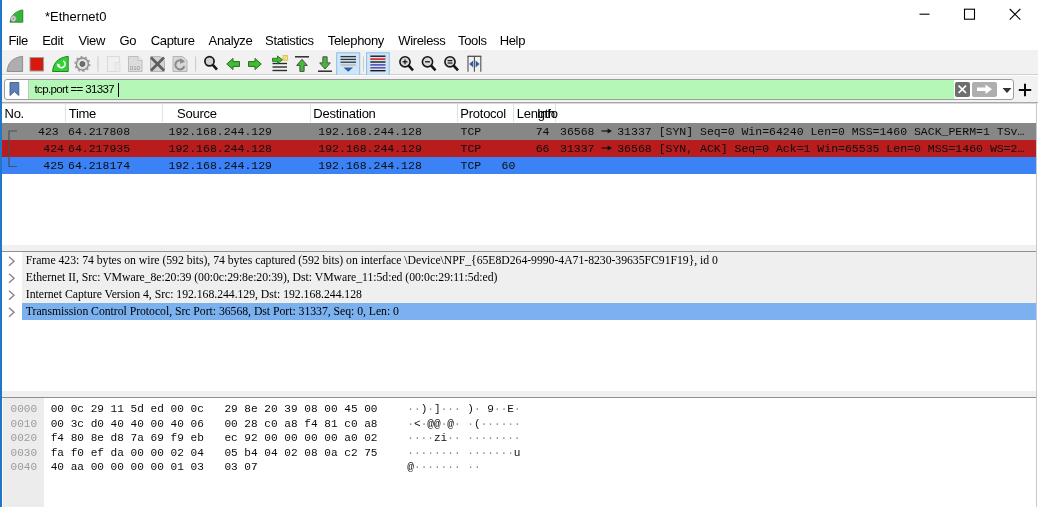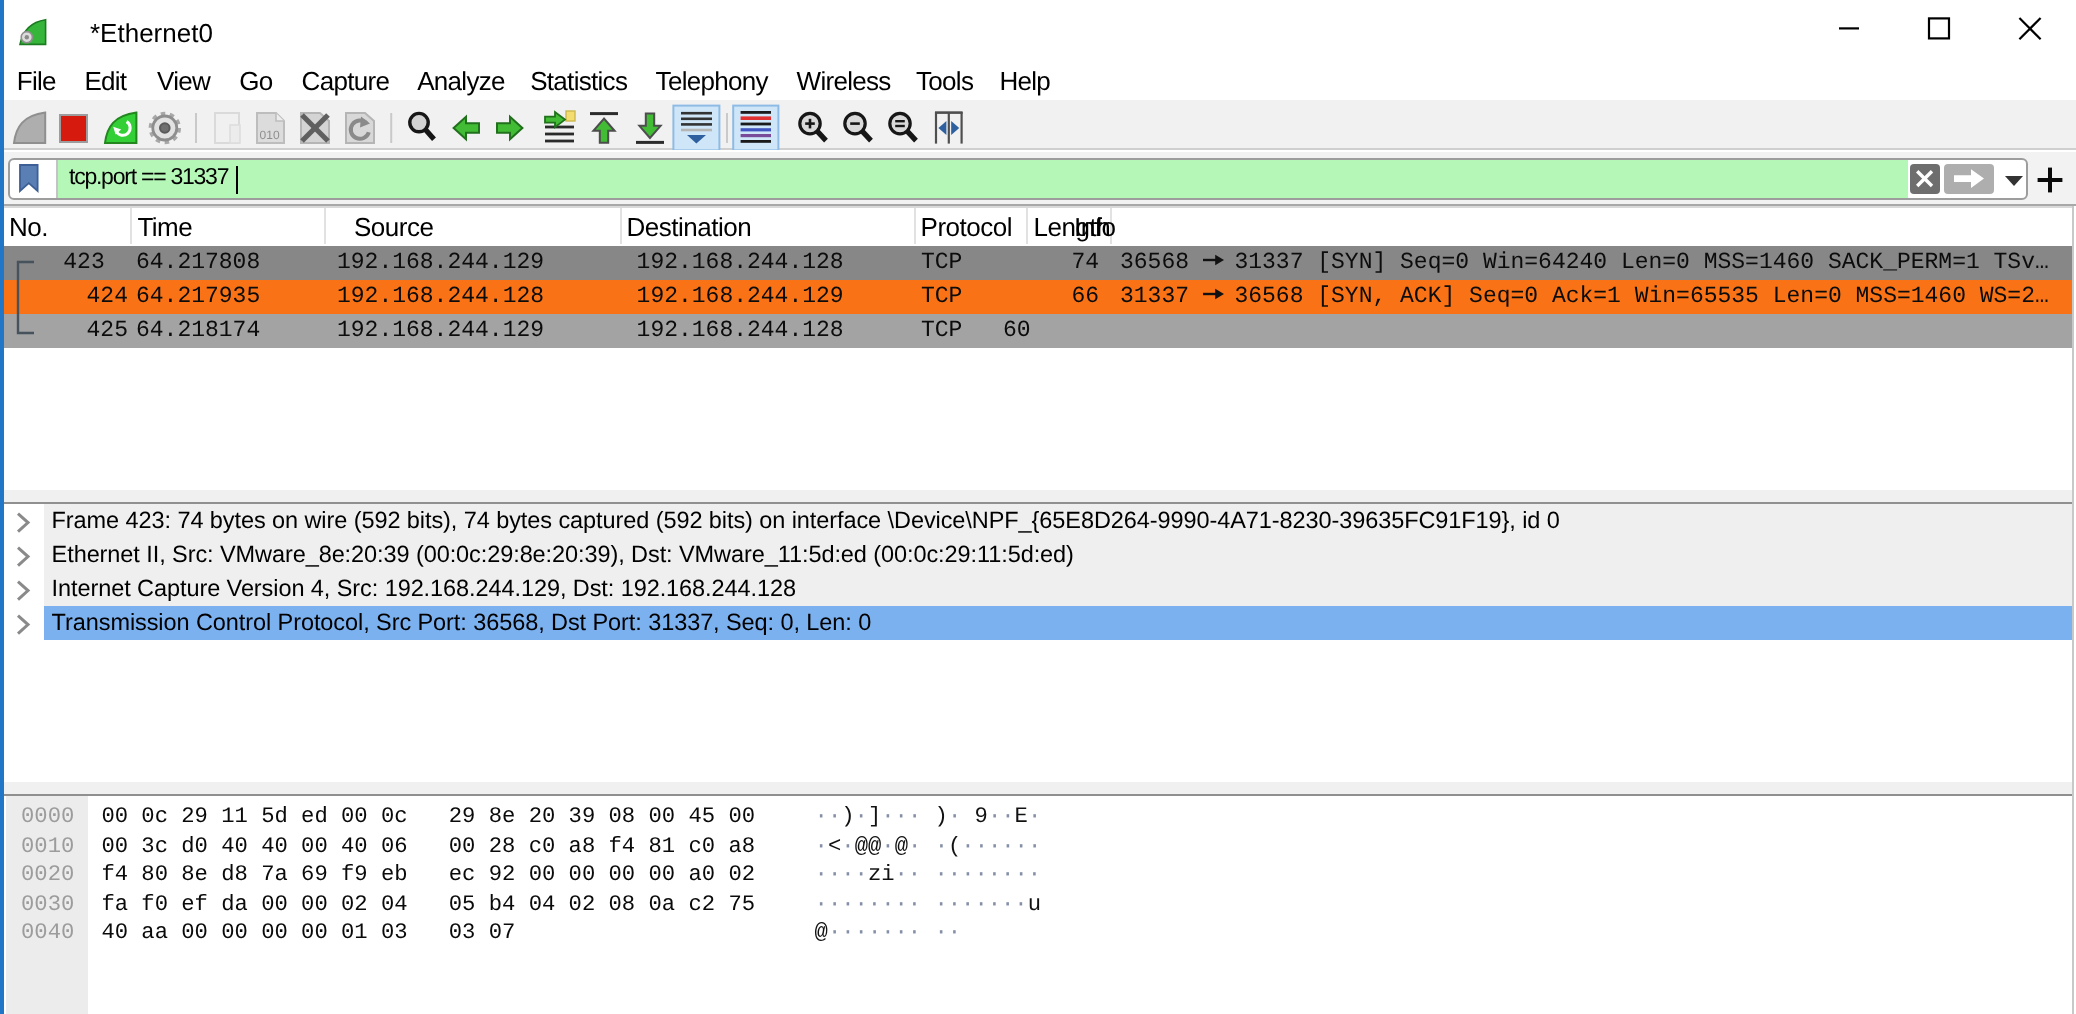--- a/index.html
+++ b/index.html
@@ -18,21 +18,21 @@
   #filtergreen { left:28px; top:79.5px; width:926px; height:19.5px; background:#b5f7b6; z-index:3; }
   #filtertext { left:34.5px; top:82.8px; font-size:11.5px; letter-spacing:-0.62px; line-height:13px; color:#000; z-index:4; white-space:pre; }
   #cursor { left:117.5px; top:83px; width:1.2px; height:13.5px; background:#000; z-index:5; }
   
   #phdr { left:2px; top:103px; width:1034px; height:19.5px; background:#ffffff; border-top:1px solid #d9d9d9; }
   .hsep { position:absolute; top:104px; width:1px; height:18px; background:#e2e2e2; }
   .hlbl { position:absolute; top:106.5px; font-size:13px; letter-spacing:-0.25px; line-height:14px; color:#000; white-space:pre; }
   .prow { position:absolute; left:2px; width:1034px; height:17px; font-family:"Liberation Mono", monospace; font-size:11.5px; color:#0c0c0c; }
   .pf { position:absolute; top:3px; line-height:11.5px; white-space:pre; }
   
-  .drow { position:absolute; left:25.8px; font-family:Liberation Sans, sans-serif; font-size:11.75px; letter-spacing:-0.04px; line-height:12px; color:#000; white-space:pre; }
+  .drow { position:absolute; left:25.8px; font-family:Liberation Serif, serif; font-size:11.75px; letter-spacing:-0.04px; line-height:12px; color:#000; white-space:pre; }
   
   .hx { position:absolute; font-family:"Liberation Mono", monospace; font-size:11.1px; line-height:12px; white-space:pre; }
   .hxo { color:#9c9c9c; }
   .hxb { color:#0a0a0a; }
   .d { color:#8590a8; }
   .ar { display:inline-block; width:15.8px; height:8px; position:relative; vertical-align:-0.5px; }
   .ar svg { position:absolute; left:-0.3px; top:0.2px; }
   .a { color:#111111; }
 </style>
 </head>
@@ -190,44 +190,44 @@
 <div class="hsep" style="left:513px"></div>
 <div class="hsep" style="left:555.3px"></div>
 <span class="hlbl" style="left:4.5px">No.</span>
 <span class="hlbl" style="left:68.7px">Time</span>
 <span class="hlbl" style="left:177px">Source</span>
 <span class="hlbl" style="left:313.3px">Destination</span>
 <span class="hlbl" style="left:460.3px">Protocol</span>
 <span class="hlbl" style="left:516.8px">Length</span>
 <span class="hlbl" style="left:537px">Info</span>
 <div class="prow" style="top:122.5px;background:#878787">
-  <span class="pf" style="left:18px;width:44px;text-align:center">423</span>
+  <span class="pf" style="left:36px;width:44px;text-align:left">423</span>
   <span class="pf" style="left:66px">64.217808</span>
   <span class="pf" style="left:166.5px">192.168.244.129</span>
   <span class="pf" style="left:316.3px">192.168.244.128</span>
   <span class="pf" style="left:458.5px">TCP</span>
   <span class="pf" style="left:499.5px;width:48px;text-align:right">74</span>
   <span class="pf" style="left:558px">36568 <span class="ar"><svg width="12" height="8" viewBox="0 0 12 8">
           <path d="M0.5,4 L7.8,4" stroke="#111" stroke-width="1.2" fill="none"></path>
           <path d="M6.6,1.4 L11,4 L6.6,6.6 Z" fill="#111"></path>
         </svg></span>31337 [SYN] Seq=0 Win=64240 Len=0 MSS=1460 SACK_PERM=1 TSv…</span>
 </div>
-<div class="prow" style="top:139.5px;background:#f97316">
+<div class="prow" style="top:139.5px;background:#b91c1c">
   <span class="pf" style="left:18px;width:44px;text-align:right">424</span>
   <span class="pf" style="left:66px">64.217935</span>
   <span class="pf" style="left:166.5px">192.168.244.128</span>
   <span class="pf" style="left:316.3px">192.168.244.129</span>
   <span class="pf" style="left:458.5px">TCP</span>
   <span class="pf" style="left:499.5px;width:48px;text-align:right">66</span>
   <span class="pf" style="left:558px">31337 <span class="ar"><svg width="12" height="8" viewBox="0 0 12 8">
           <path d="M0.5,4 L7.8,4" stroke="#111" stroke-width="1.2" fill="none"></path>
           <path d="M6.6,1.4 L11,4 L6.6,6.6 Z" fill="#111"></path>
         </svg></span>36568 [SYN, ACK] Seq=0 Ack=1 Win=65535 Len=0 MSS=1460 WS=2…</span>
 </div>
-<div class="prow" style="top:156.5px;background:#a3a3a3">
+<div class="prow" style="top:156.5px;background:#3b82f6">
   <span class="pf" style="left:18px;width:44px;text-align:right">425</span>
   <span class="pf" style="left:66px">64.218174</span>
   <span class="pf" style="left:166.5px">192.168.244.129</span>
   <span class="pf" style="left:316.3px">192.168.244.128</span>
   <span class="pf" style="left:458.5px">TCP</span>
   <span class="pf" style="left:499.5px;width:48px;">60</span>
 </div>
 <svg class="abs" style="left:7.5px;top:129.5px" width="11" height="38" viewBox="0 0 11 38">
   <polyline points="9,1 1,1 1,36.5 9,36.5" fill="none" stroke="#46525c" stroke-width="1.2"></polyline>
 </svg>

